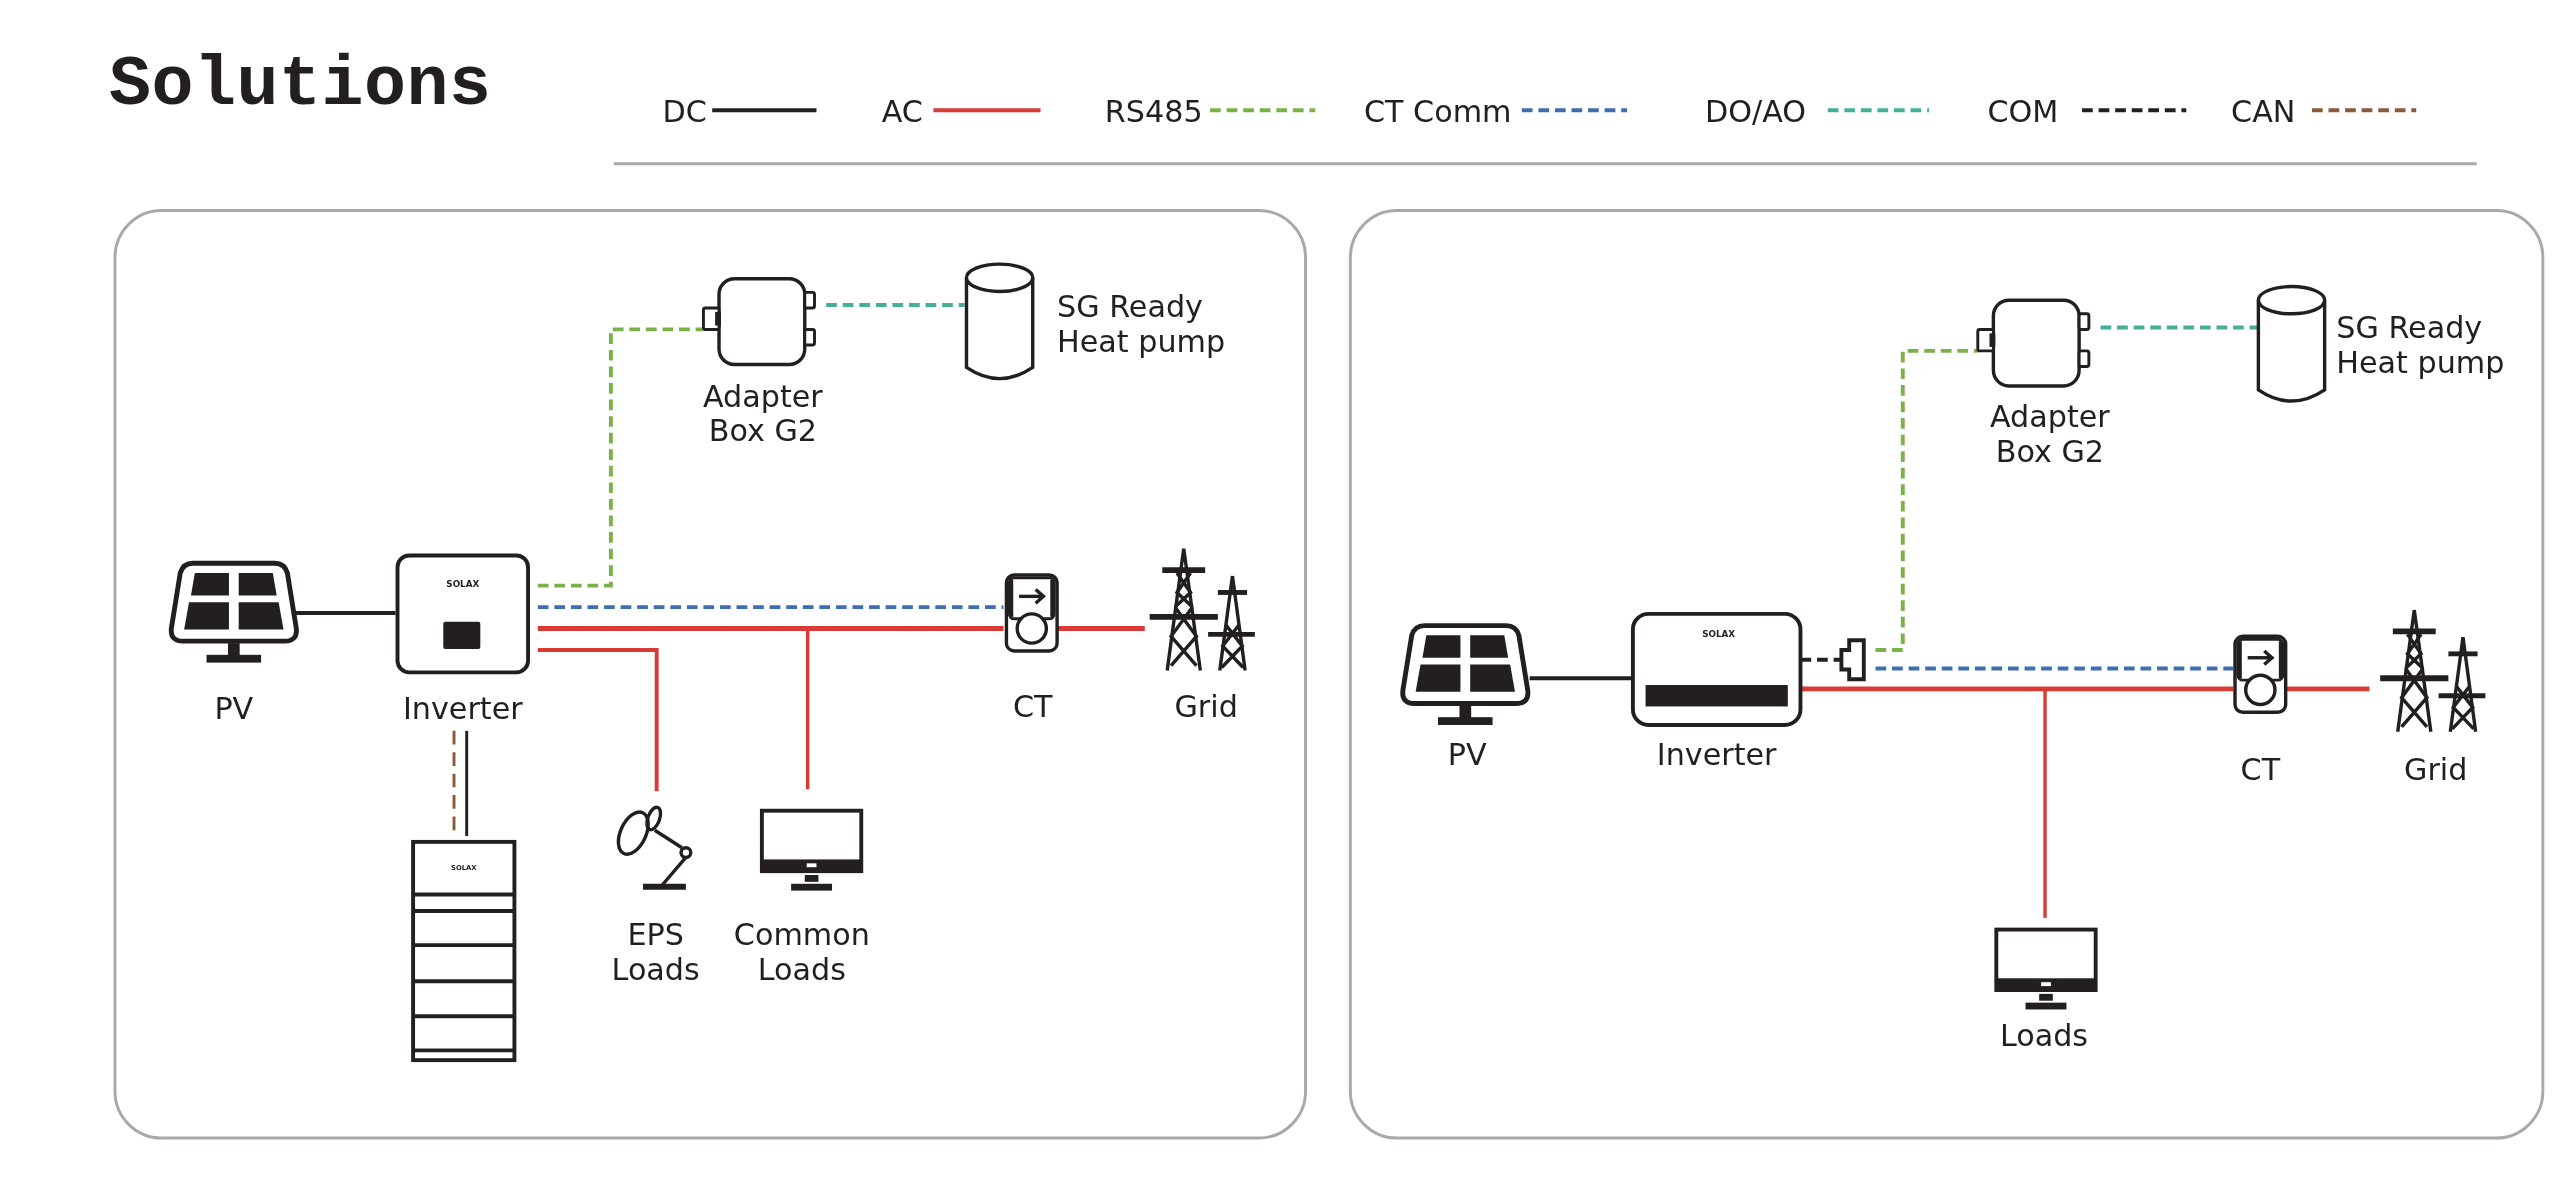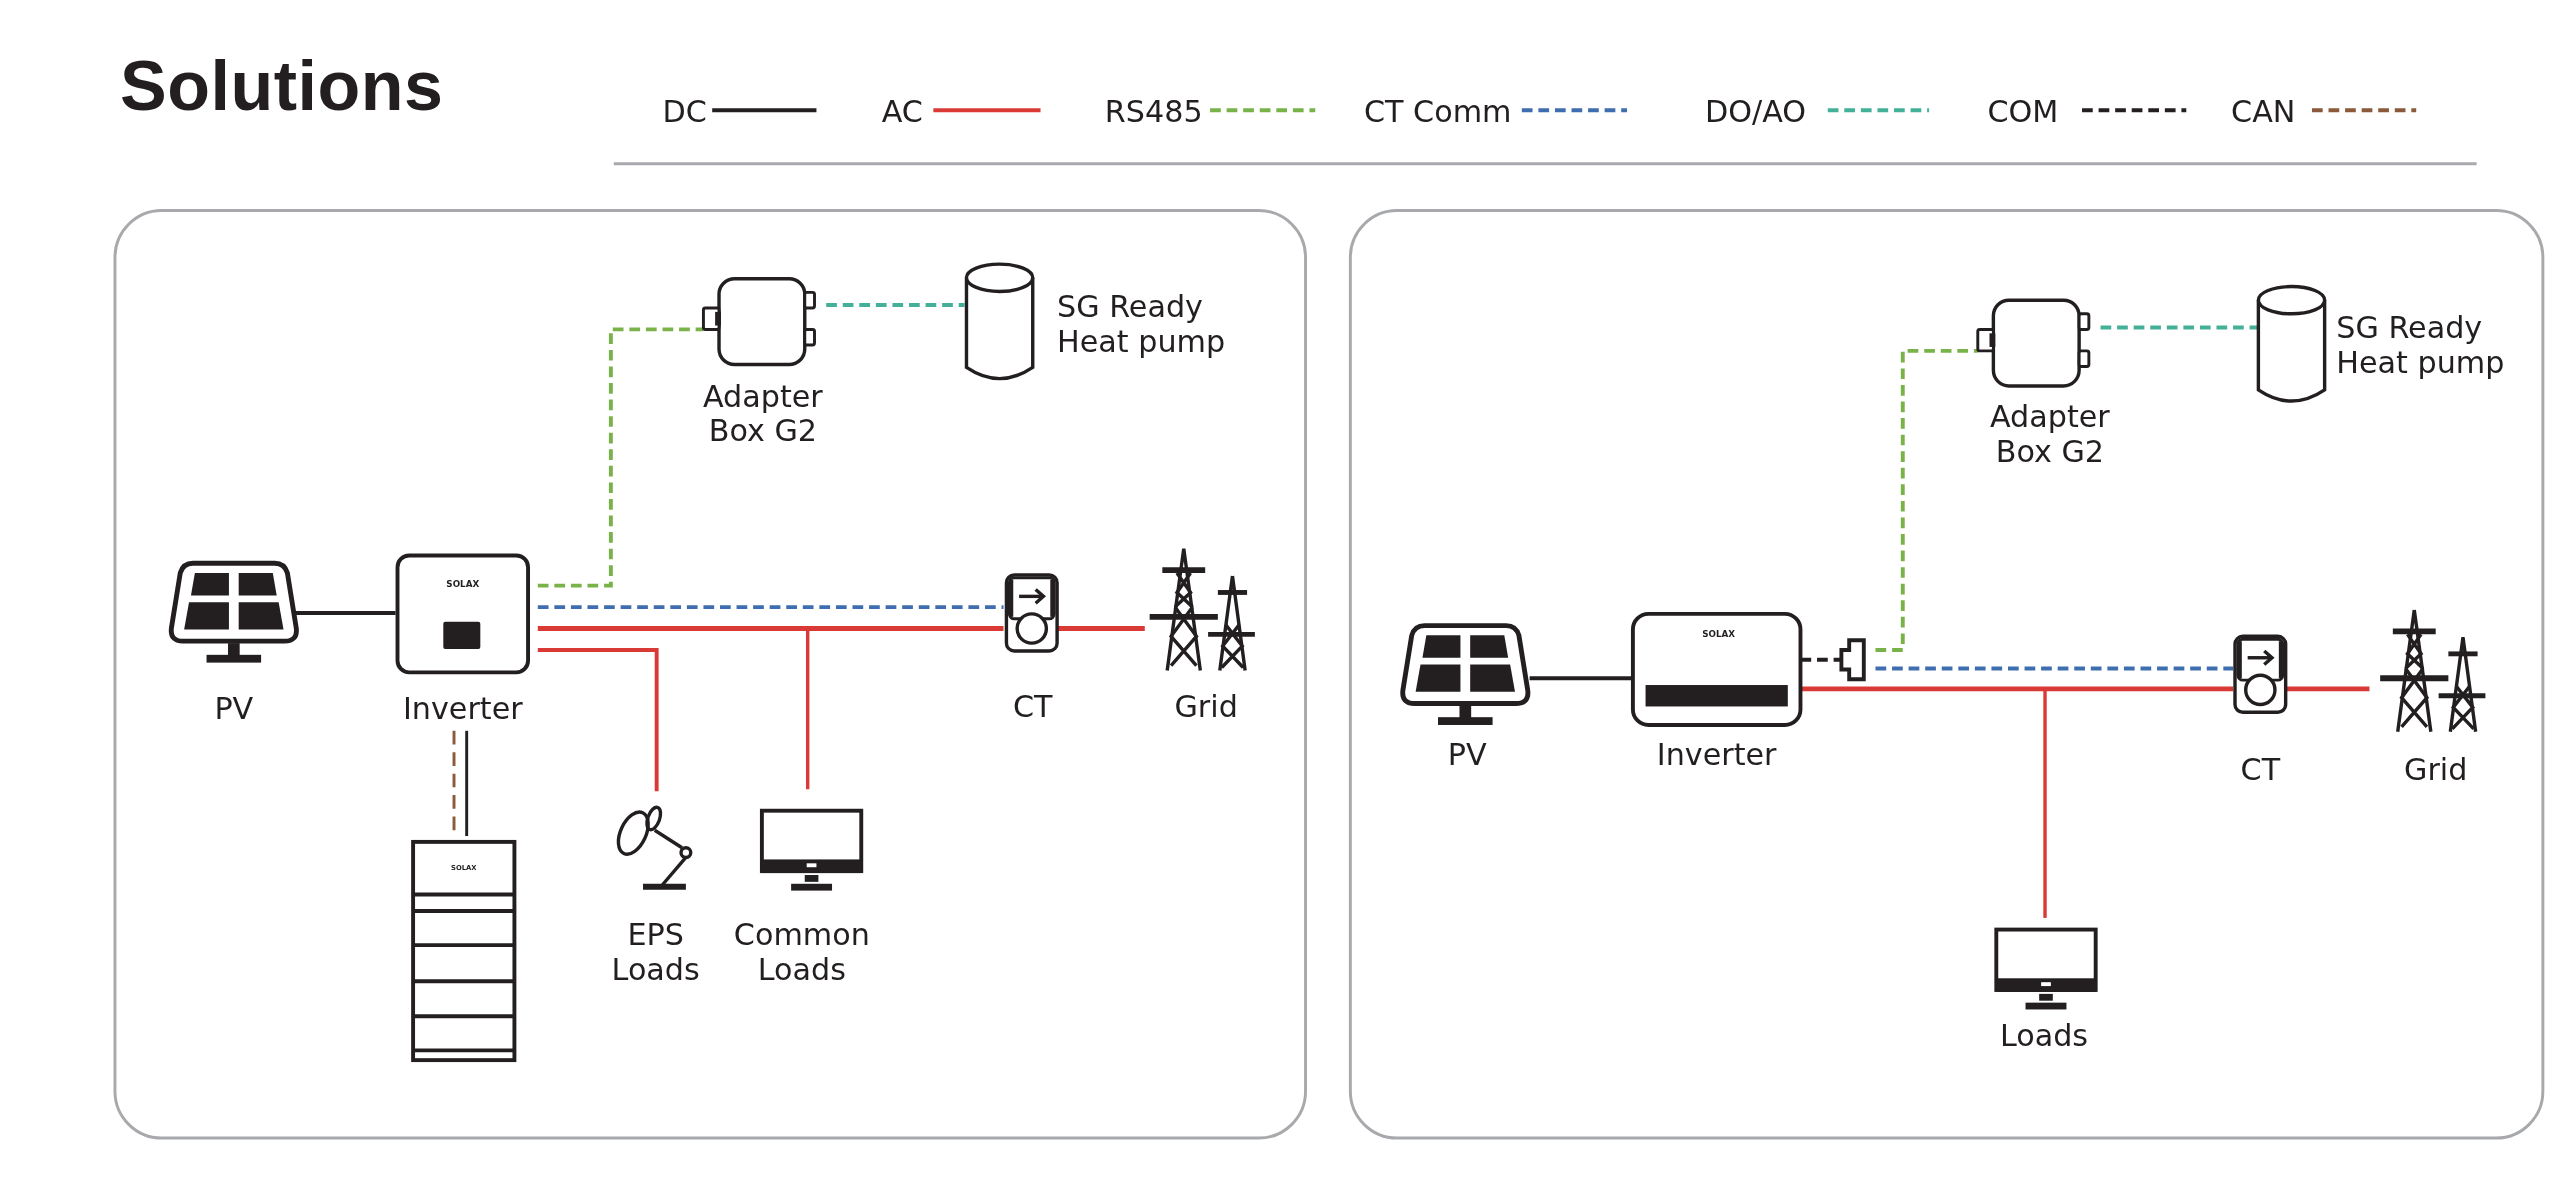--- a/index.html
+++ b/index.html
@@ -1,18 +1,18 @@
 <!DOCTYPE html>
 <html><head>
 <meta charset="utf-8">
 <style>
   html, body { margin:0; padding:0; background:#ffffff; }
   body { width:2576px; height:1183px; overflow:hidden; position:relative; font-family:"Liberation Sans", sans-serif; color:#231f20; }
   #stage { position:absolute; left:0; top:0; width:2576px; height:1183px; }
-  .title { position:absolute; left:120px; top:51px; font-size:70px; font-weight:bold; letter-spacing:0.5px; font-family:Liberation Sans, sans-serif; line-height:1; }
+  .title { position:absolute; left:109px; top:51px; font-size:70px; font-weight:bold; letter-spacing:0.5px; font-family:Liberation Mono, monospace; line-height:1; }
   .lbl { font-family:"DejaVu Sans", sans-serif; font-size:31px; fill:#231f20; }
   .lgd { font-family:"DejaVu Sans", sans-serif; font-size:31px; fill:#231f20; }
 </style>
 </head>
 <body>
 
 <div class="title">Solutions</div>
 
 <svg id="stage" viewBox="0 0 2644 1214" xmlns="http://www.w3.org/2000/svg">
   <defs>

